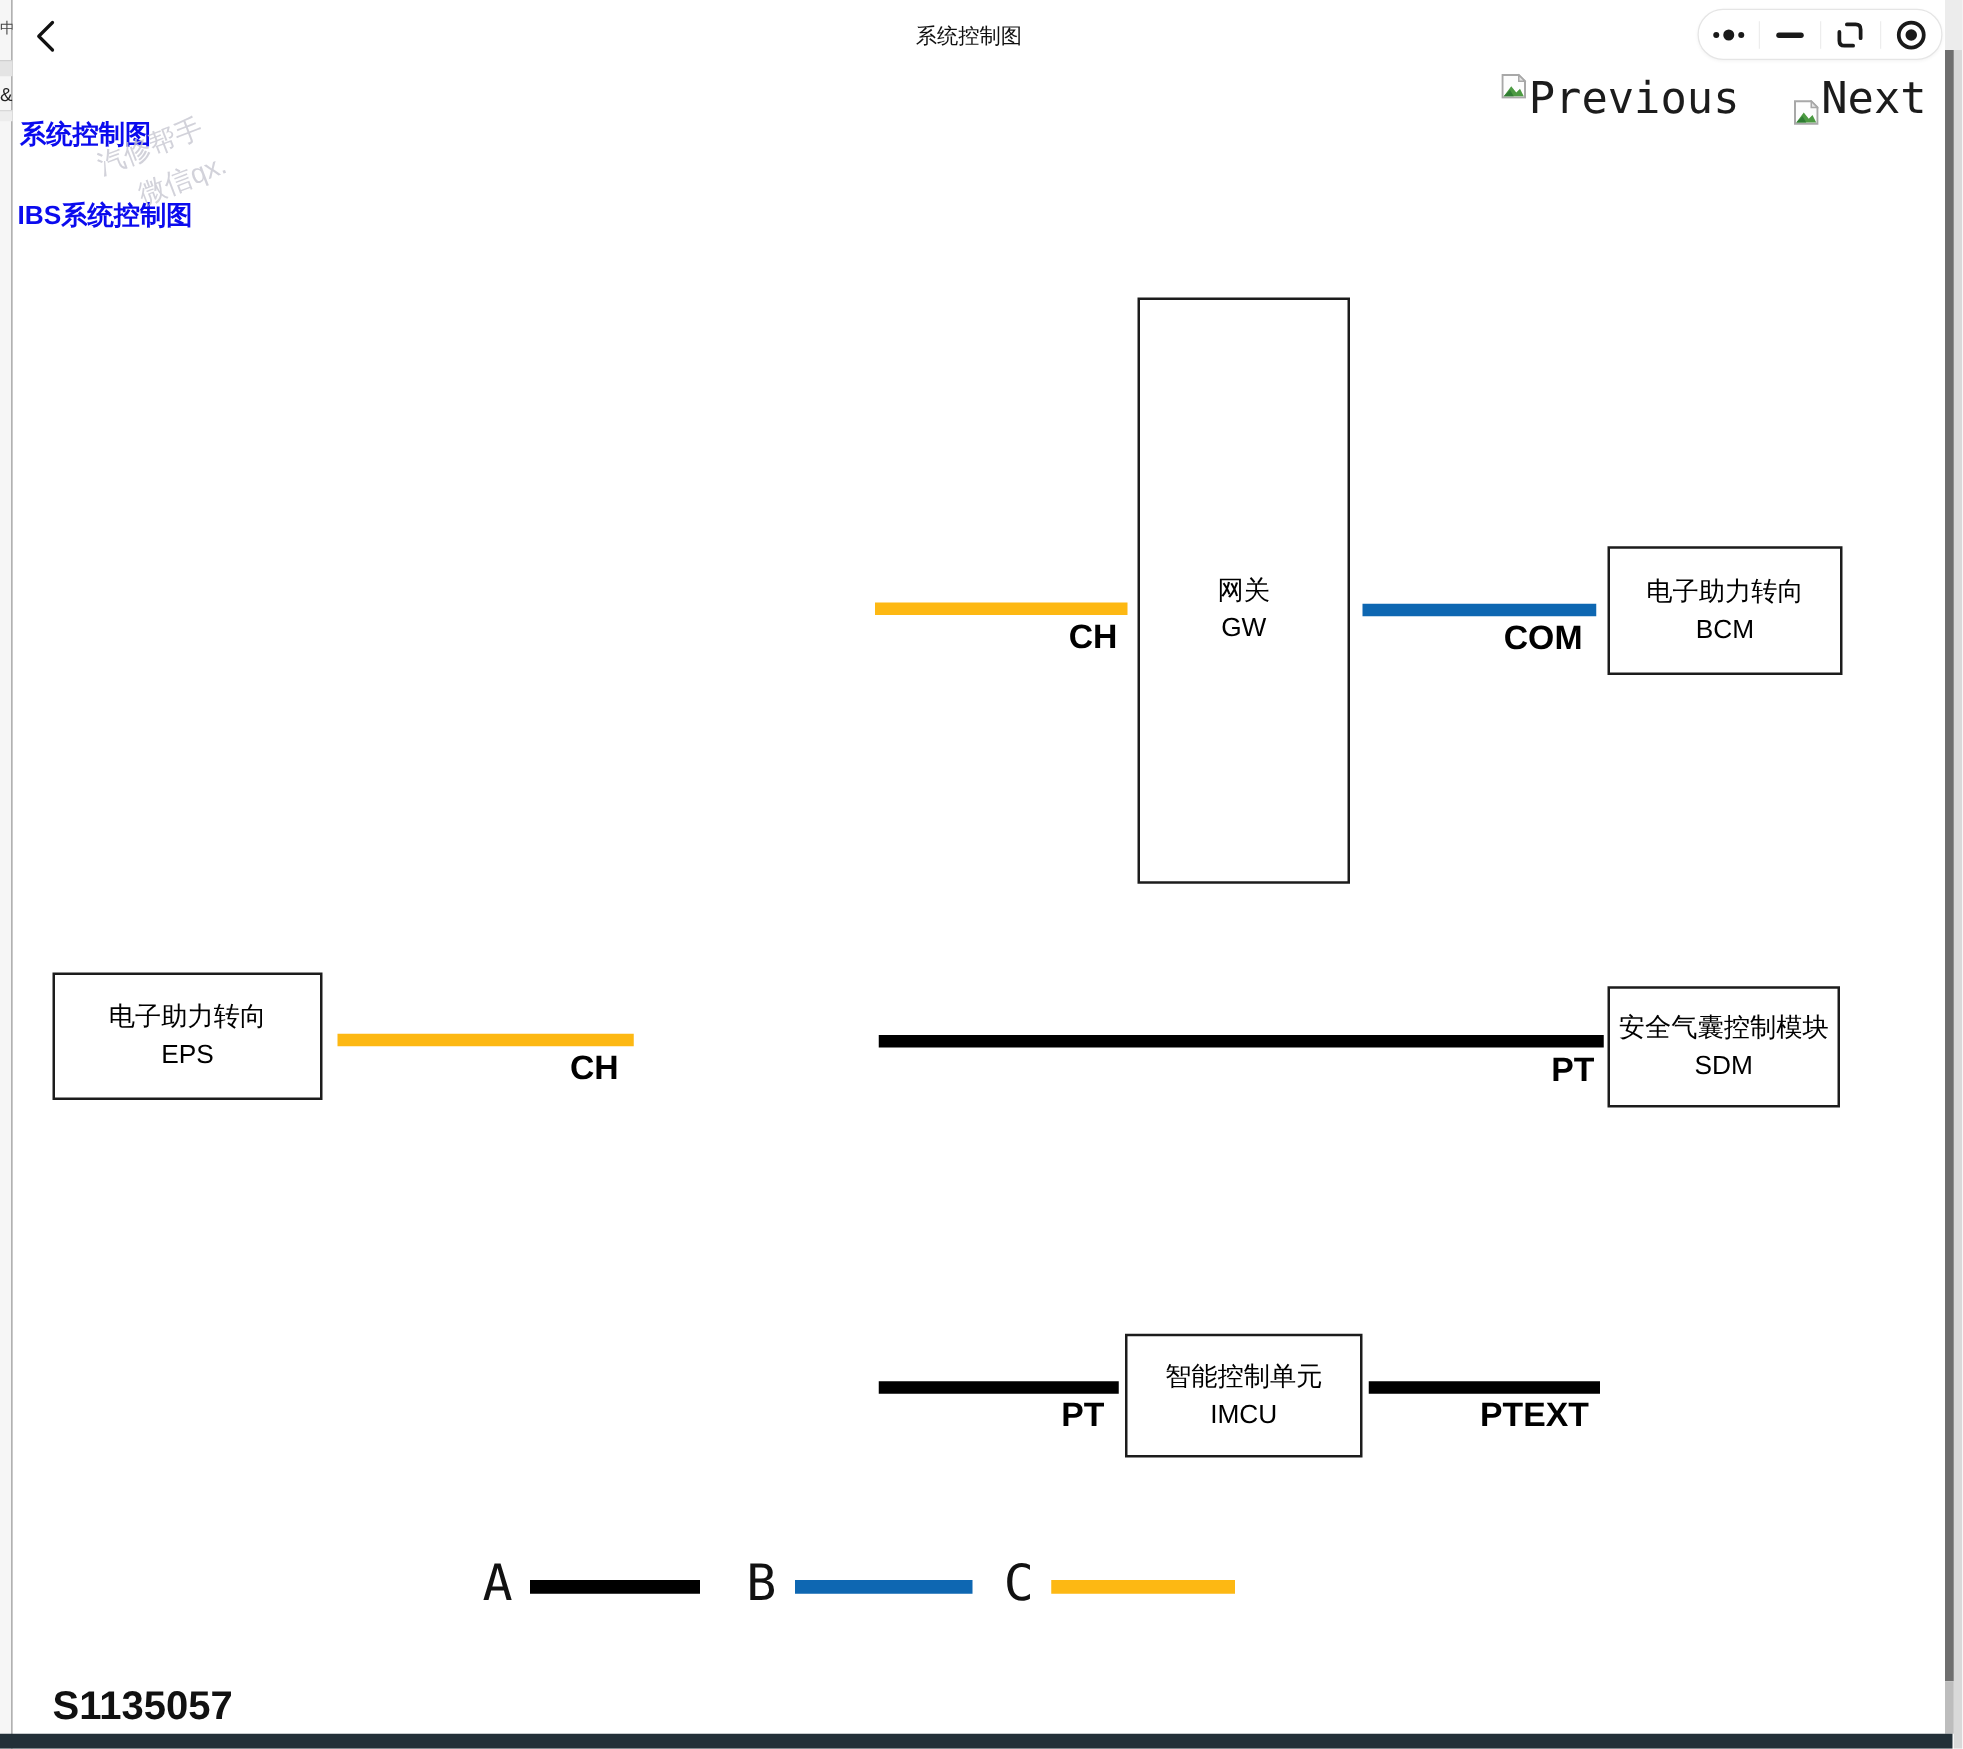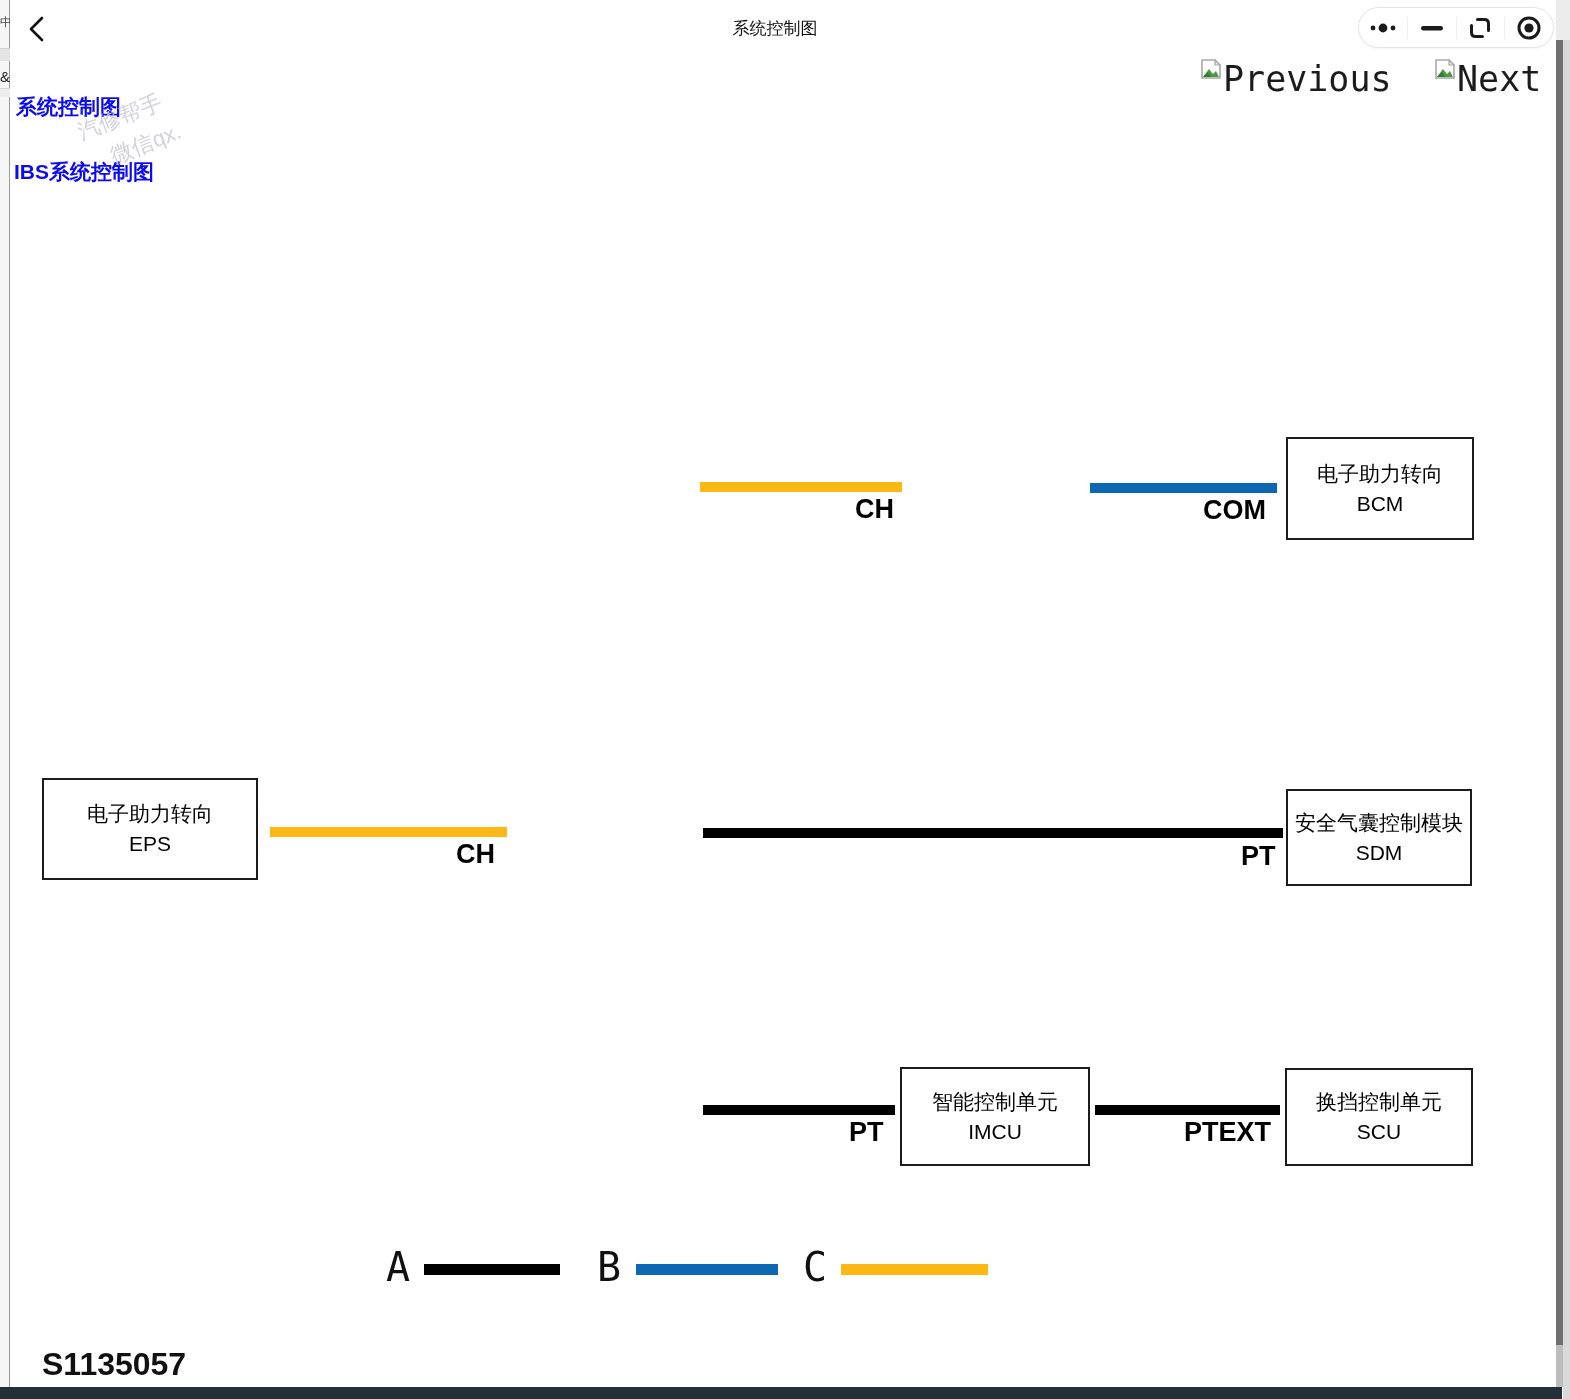--- a/index.html
+++ b/index.html
@@ -20,21 +20,21 @@
   
   .back-btn { position:absolute; left:26px; top:14px; width:26px; height:30px; cursor:pointer; }
   .page-title { position:absolute; left:0; right:20px; top:17px; text-align:center; font-size:17px; color:#111; }
   .capsule { position:absolute; left:1358px; top:7px; width:196px; height:41px; background:#fff; border:1px solid #e5e5e5; border-radius:21px; display:flex; align-items:center; box-shadow:0 1px 3px rgba(0,0,0,.05); z-index:8; }
   .cap-cell { flex:1; display:flex; align-items:center; justify-content:center; height:100%; cursor:pointer; }
   .cap-div { width:1px; height:22px; background:#ededed; }
 
   
   .nav-link { position:absolute; display:flex; align-items:flex-start; font-family:"DejaVu Sans Mono", monospace; font-size:35px; color:#1c1c1c; line-height:42px; cursor:pointer; }
   .nav-prev { left:1201px; top:58px; }
-  .nav-next { left:1435px; top:58px; }
+  .nav-next { left:1435px; top:58px;align-items:flex-end; }
   .broken-img { width:20px; height:20px; margin:1px 2px 0 0; flex:0 0 auto; }
 
   
   .doc-link { position:absolute; color:#0b0bee; font-weight:bold; font-size:21px; cursor:pointer; white-space:nowrap; }
   .doc-link1 { left:16px; top:93px; }
   .doc-link2 { left:14px; top:158px; }
 
   
   .watermark { position:absolute; left:82px; top:98px; transform:rotate(-21deg); color:#c7c7d1; font-size:22px; line-height:34px; opacity:.8; pointer-events:none; }
   .watermark .wm2 { margin-left:22px; }
@@ -154,35 +154,35 @@
 
   <div class="watermark">
     <div class="wm1">汽修帮手</div>
     <div class="wm2">微信qx.</div>
   </div>
 
   <div class="box box-eps">
     <div>电子助力转向</div>
     <div>EPS</div>
   </div>
+  <div class="box box-gw">
+    <div>网关</div>
+    <div>GW</div>
+  </div>
   <div class="box box-bcm">
     <div>电子助力转向</div>
     <div>BCM</div>
   </div>
   <div class="box box-sdm">
     <div>安全气囊控制模块</div>
     <div>SDM</div>
   </div>
   <div class="box box-imcu">
     <div>智能控制单元</div>
     <div>IMCU</div>
-  </div>
-  <div class="box box-scu">
-    <div>换挡控制单元</div>
-    <div>SCU</div>
   </div>
 
   <div class="line line-eps-ibs" style="background: rgb(253, 184, 19);"></div>
   <div class="line line-ibs-gw" style="background: rgb(253, 184, 19);"></div>
   <div class="line line-gw-bcm" style="background: rgb(14, 103, 178);"></div>
   <div class="line line-ibs-sdm" style="background: rgb(0, 0, 0);"></div>
   <div class="line line-ibs-imcu" style="background: rgb(0, 0, 0);"></div>
   <div class="line line-imcu-scu" style="background: rgb(0, 0, 0);"></div>
 
   <div class="conn-label lbl-ch1">CH</div>

